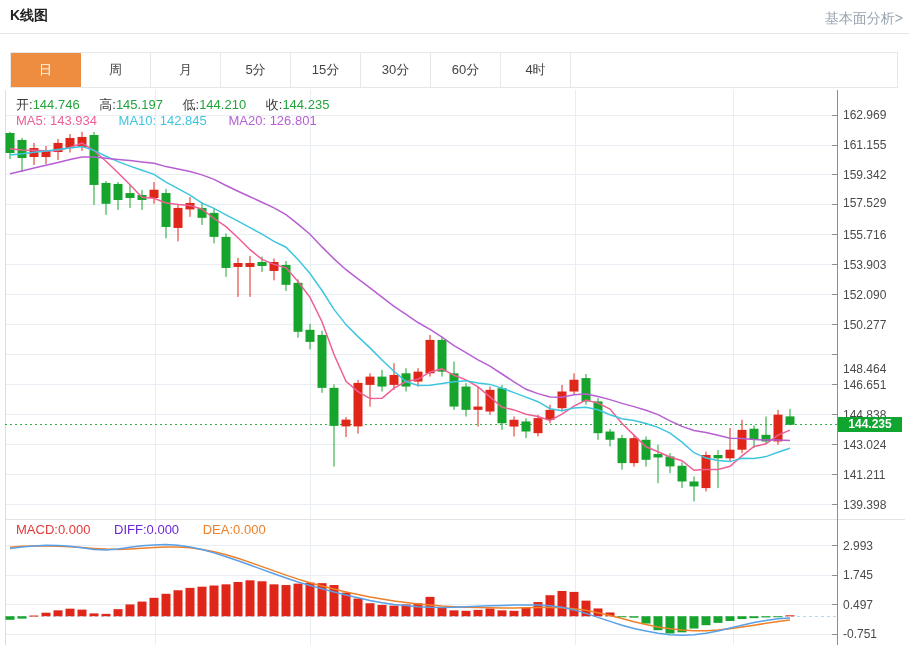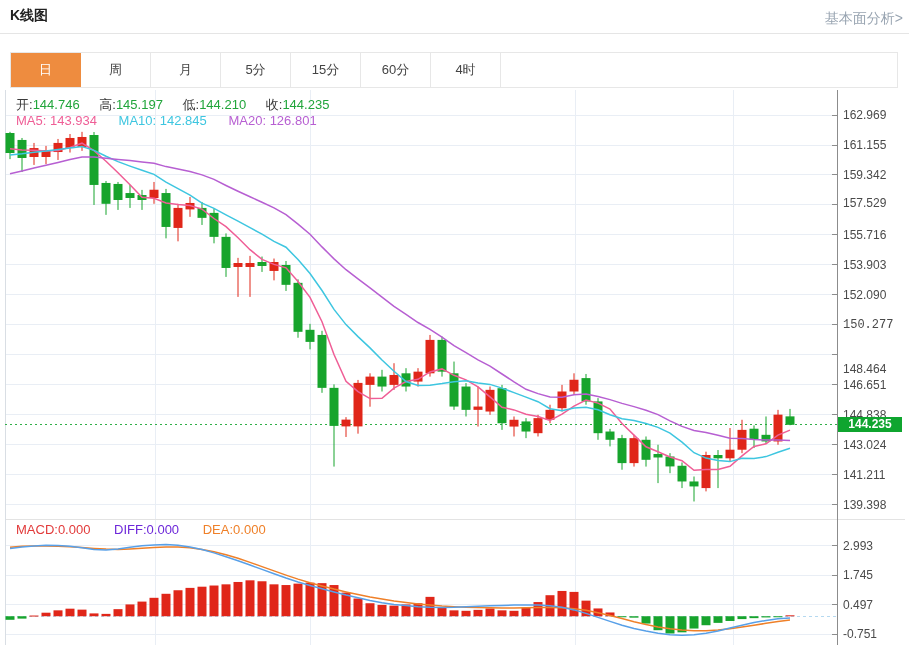--- a/index.html
+++ b/index.html
@@ -46,20 +46,21 @@
     <div class="page-title">K线图</div>
     <a class="fund-link">基本面分析&gt;</a>
   </div>
 
   <div class="tabbar">
     <div class="tab active">日</div>
     <div class="tab">周</div>
     <div class="tab">月</div>
     <div class="tab">5分</div>
     <div class="tab">15分</div>
+    <div class="tab">30分</div>
     <div class="tab">60分</div>
     <div class="tab">4时</div>
   </div>
 
   <svg id="chart-svg" viewBox="0 0 909 645">
       <line x1="155" y1="90" x2="155" y2="645" stroke="#e9eef5" stroke-width="1" shape-rendering="crispEdges"></line>
       <line x1="310" y1="90" x2="310" y2="645" stroke="#e9eef5" stroke-width="1" shape-rendering="crispEdges"></line>
       <line x1="575" y1="90" x2="575" y2="645" stroke="#e9eef5" stroke-width="1" shape-rendering="crispEdges"></line>
       <line x1="733" y1="90" x2="733" y2="645" stroke="#e9eef5" stroke-width="1" shape-rendering="crispEdges"></line>
       <line x1="5" y1="115" x2="837" y2="115" stroke="#e9eef5" stroke-width="1" shape-rendering="crispEdges"></line>
@@ -332,21 +333,21 @@
   </div>
 
   <div id="price-axis">
       <div class="tick-label" style="top: 108px;">162.969</div>
       <div class="tick-label" style="top: 138px;">161.155</div>
       <div class="tick-label" style="top: 167.983px;">159.342</div>
       <div class="tick-label" style="top: 196px;">157.529</div>
       <div class="tick-label" style="top: 227.95px;">155.716</div>
       <div class="tick-label" style="top: 257.934px;">153.903</div>
       <div class="tick-label" style="top: 287.917px;">152.090</div>
-      <div class="tick-label" style="top: 317.901px; font-family: Liberation Mono, monospace;">150.277</div>
+      <div class="tick-label" style="top: 317.901px;">150.277</div>
       <div class="tick-label" style="top: 362px;">148.464</div>
       <div class="tick-label" style="top: 377.868px;">146.651</div>
       <div class="tick-label" style="top: 407.851px;">144.838</div>
       <div class="tick-label" style="top: 437.851px;">143.024</div>
       <div class="tick-label" style="top: 467.835px;">141.211</div>
       <div class="tick-label" style="top: 497.818px;">139.398</div>
     </div>
   <div id="macd-axis">
       <div class="tick-label" style="top: 538.5px;">2.993</div>
       <div class="tick-label" style="top: 568px;">1.745</div>

